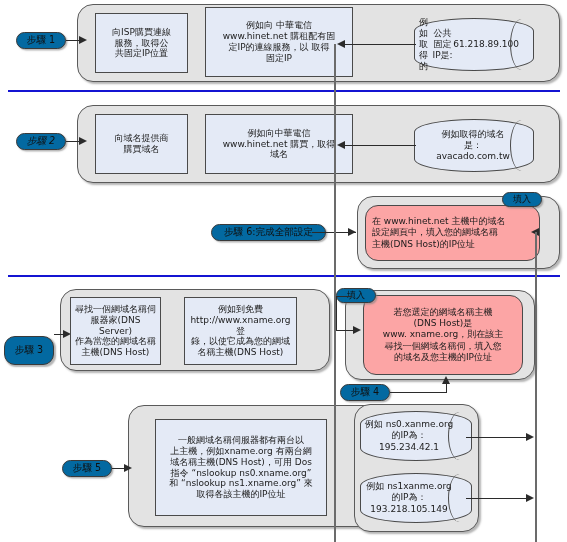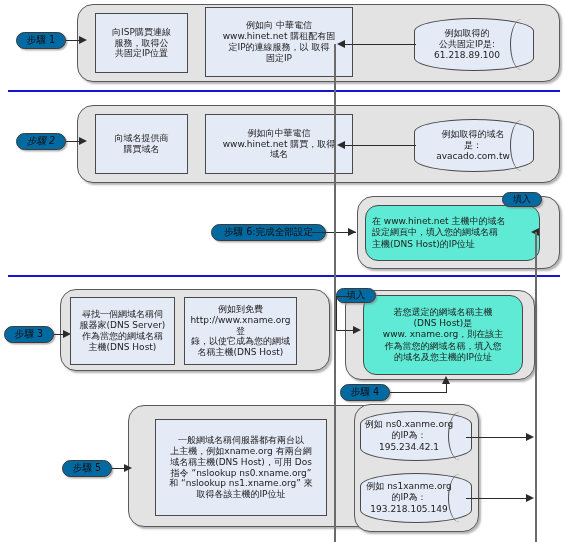--- a/index.html
+++ b/index.html
@@ -38,21 +38,21 @@
     justify-content: center;
     text-align: center;
     line-height: 1.22;
     color: #1b1b1b;
     padding: 2px 3px;
   }
   .note .ln { display: block; }
 
   
   .note-round {
-    background: #5eead4;
+    background: #fca5a5;
     border: 1.5px solid #4a4a4a;
     border-radius: 13px;
     display: flex;
     align-items: center;
     justify-content: center;
     text-align: center;
     line-height: 1.24;
     color: #1b1b1b;
     padding: 3px 6px;
   }
@@ -142,21 +142,21 @@
     <span class="ln">定IP的連線服務，以 取得</span>
     <span class="ln">固定IP</span>
   </div>
 
   <div class="abs note t9" style="left:95px; top:13px; width:93px; height:60px; flex-direction:column;">
     <span class="ln">向ISP購買連線</span>
     <span class="ln">服務，取得公</span>
     <span class="ln">共固定IP位置</span>
   </div>
 
-  <div class="abs cyl t9" style="left:414px; top:18px; width:120px; height:53px; flex-direction:column; padding-right:14px;">
+  <div class="abs cyl t9" style="left:414px; top:18px; width:120px; height:53px; padding-right:14px;">
     <span class="ln">例如取得的</span>
     <span class="ln">公共固定IP是:</span>
     <span class="ln">61.218.89.100</span>
   </div>
 
   <div class="abs hline" style="left:344px; top:44px; width:72px;"></div>
   <div class="abs arr-l" style="left:337px; top:40px;"></div>
 
   <div class="abs blue-div" style="left:8px; top:90px; width:552px;"></div>
 
@@ -205,47 +205,47 @@
   <div class="abs pill t10" style="left:211px; top:224px; width:115px; height:17px;">
     <span>步驟 6:完成全部設定</span>
   </div>
   <div class="abs hline" style="left:312px; top:232px; width:44px;"></div>
   <div class="abs arr-r" style="left:348px; top:228px;"></div>
 
   <div class="abs arr-l" style="left:531px; top:228px;"></div>
 
   <div class="abs band" style="left:60px; top:289px; width:270px; height:82px;"></div>
 
-  <div class="abs pill t10" style="left:4px; top:326px; width:50px; height:17px;align-items:center;">
+  <div class="abs pill t10" style="left:4px; top:336px; width:50px; height:29px;align-items:center;">
     <span>步驟 3</span>
   </div>
   <div class="abs hline" style="left:54px; top:334px; width:12px;"></div>
   <div class="abs arr-r" style="left:63px; top:330px;"></div>
 
-  <div class="abs note t9" style="left:70px; top:297px; width:105px; height:68px; flex-direction:column;">
+  <div class="abs note t9" style="left:70px; top:297px; width:91px; height:68px; flex-direction:column;">
     <span class="ln">尋找一個網域名稱伺</span>
     <span class="ln">服器家(DNS Server)</span>
     <span class="ln">作為當您的網域名稱</span>
     <span class="ln">主機(DNS Host)</span>
   </div>
 
   <div class="abs note t9" style="left:184px; top:297px; width:113px; height:68px; flex-direction:column;">
     <span class="ln">例如到免費</span>
     <span class="ln">http://www.xname.org 登</span>
     <span class="ln">錄，以使它成為您的網域</span>
     <span class="ln">名稱主機(DNS Host)</span>
   </div>
 
   <div class="abs band" style="left:345px; top:290px; width:190px; height:90px;"></div>
 
   <div class="abs note-round t9" style="left:363px; top:295px; width:160px; height:80px; flex-direction:column;">
     <span class="ln">若您選定的網域名稱主機</span>
     <span class="ln">(DNS Host)是</span>
     <span class="ln">www. xname.org，則在該主</span>
-    <span class="ln">作為當您的網域名稱，填入您</span>
+    <span class="ln">尋找一個網域名稱伺，填入您</span>
     <span class="ln">的域名及您主機的IP位址</span>
   </div>
 
   <div class="abs pill t9" style="left:336px; top:288px; width:40px; height:15px;">
     <span>填入</span>
   </div>
 
   <div class="abs hline" style="left:336px; top:330px; width:22px;"></div>
   <div class="abs arr-r" style="left:353px; top:326px;"></div>
   <div class="abs vline" style="left:336px; top:296px; height:35px;"></div>

